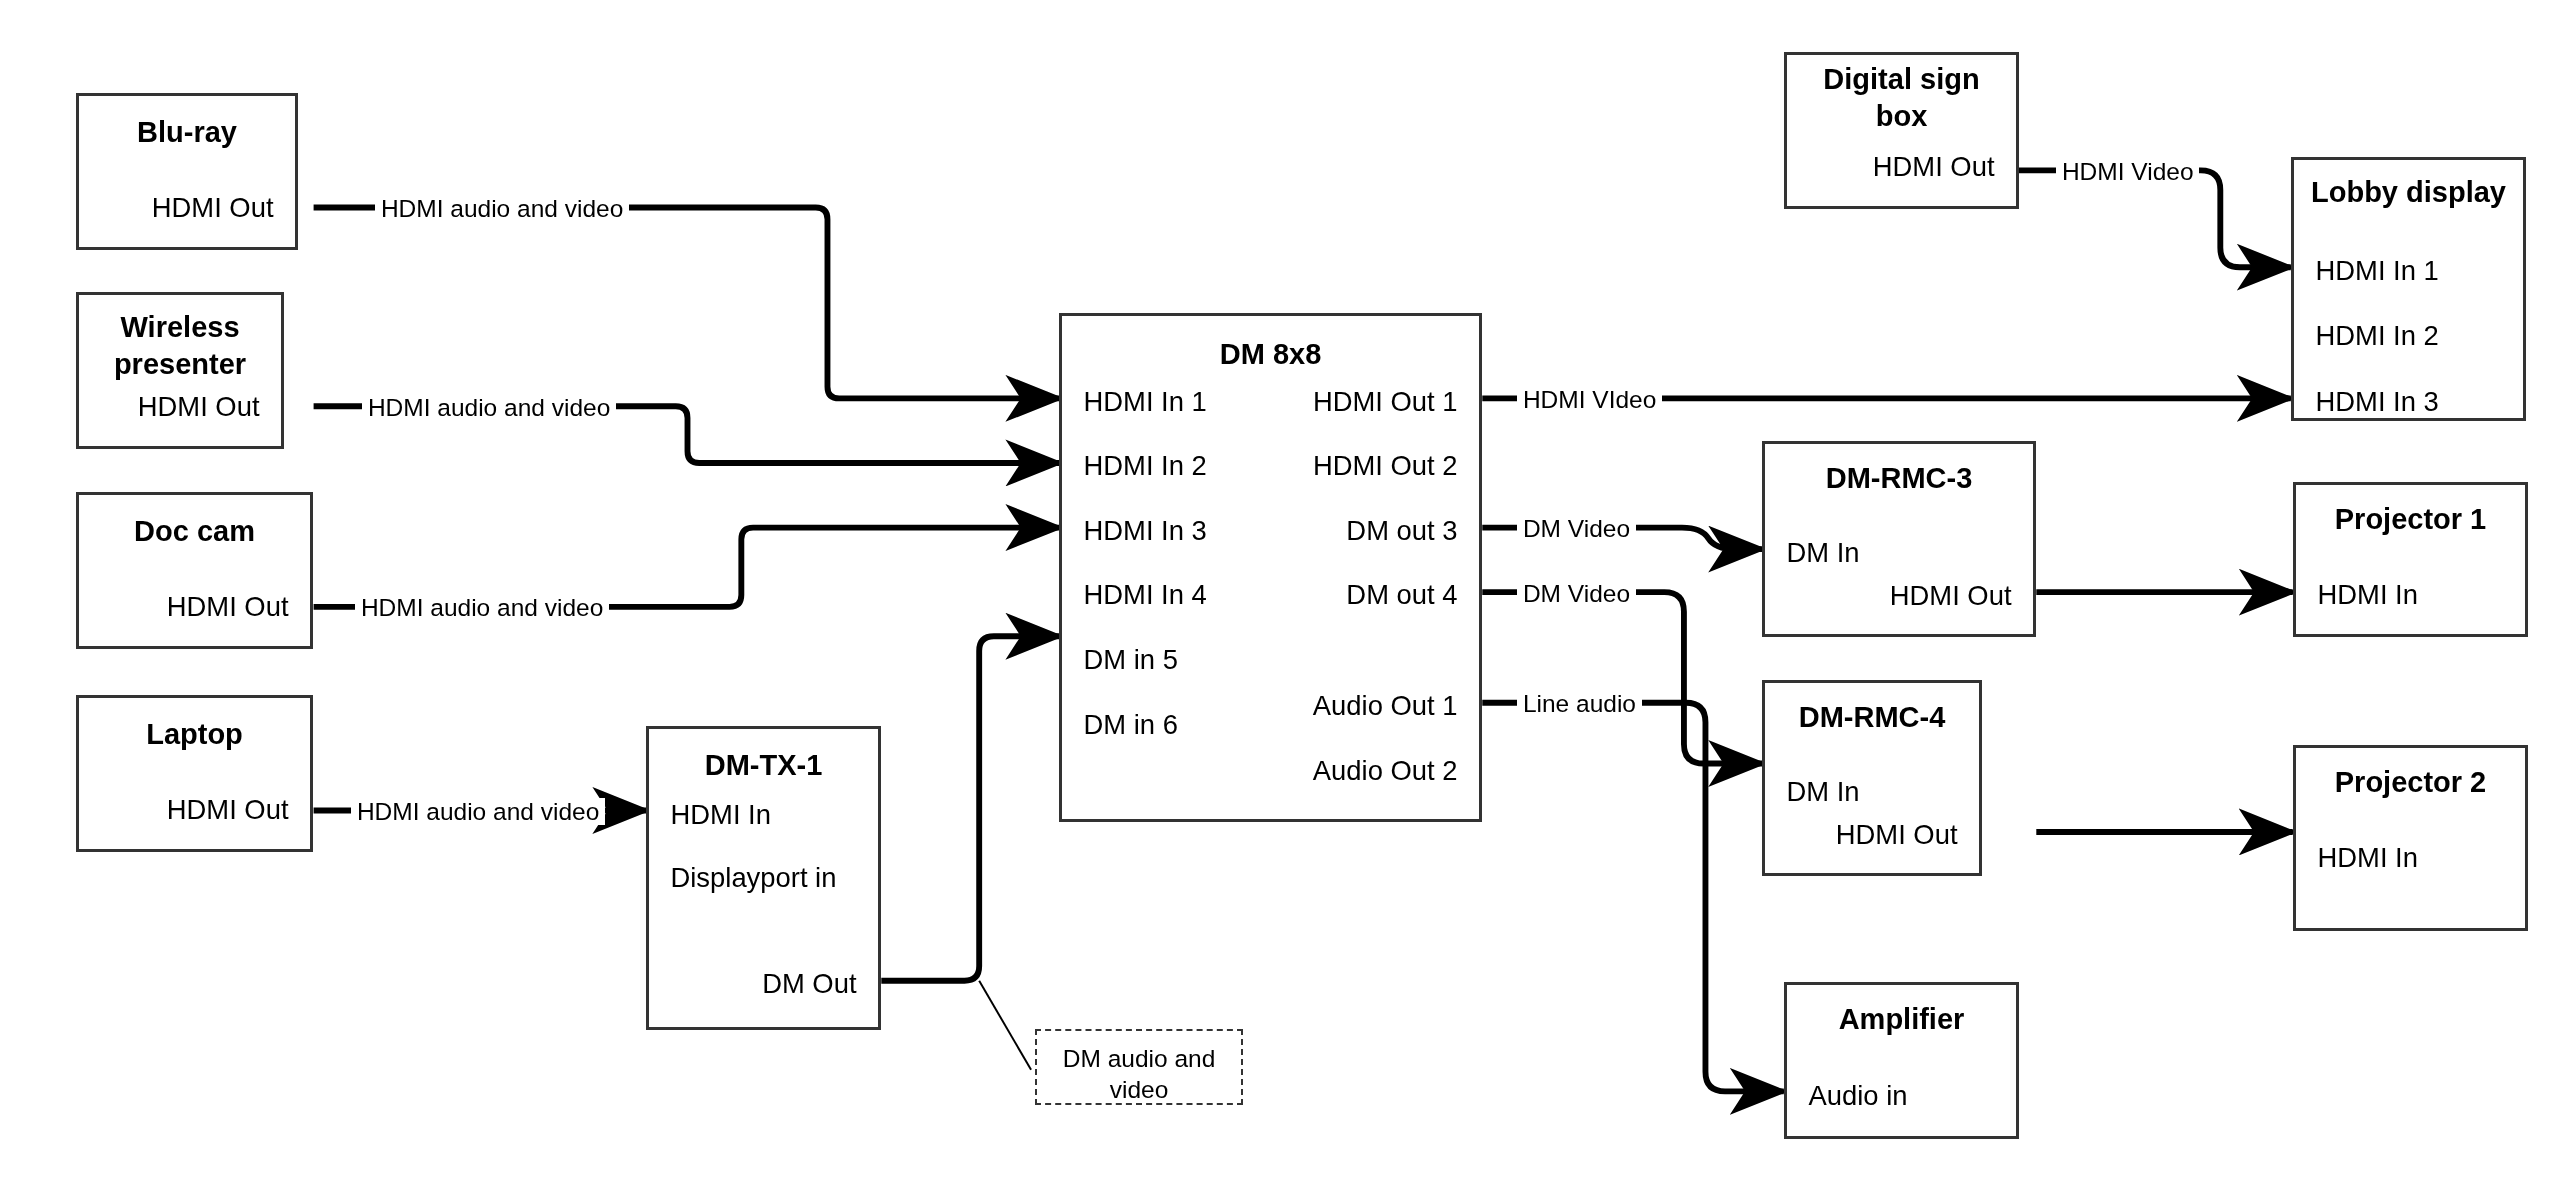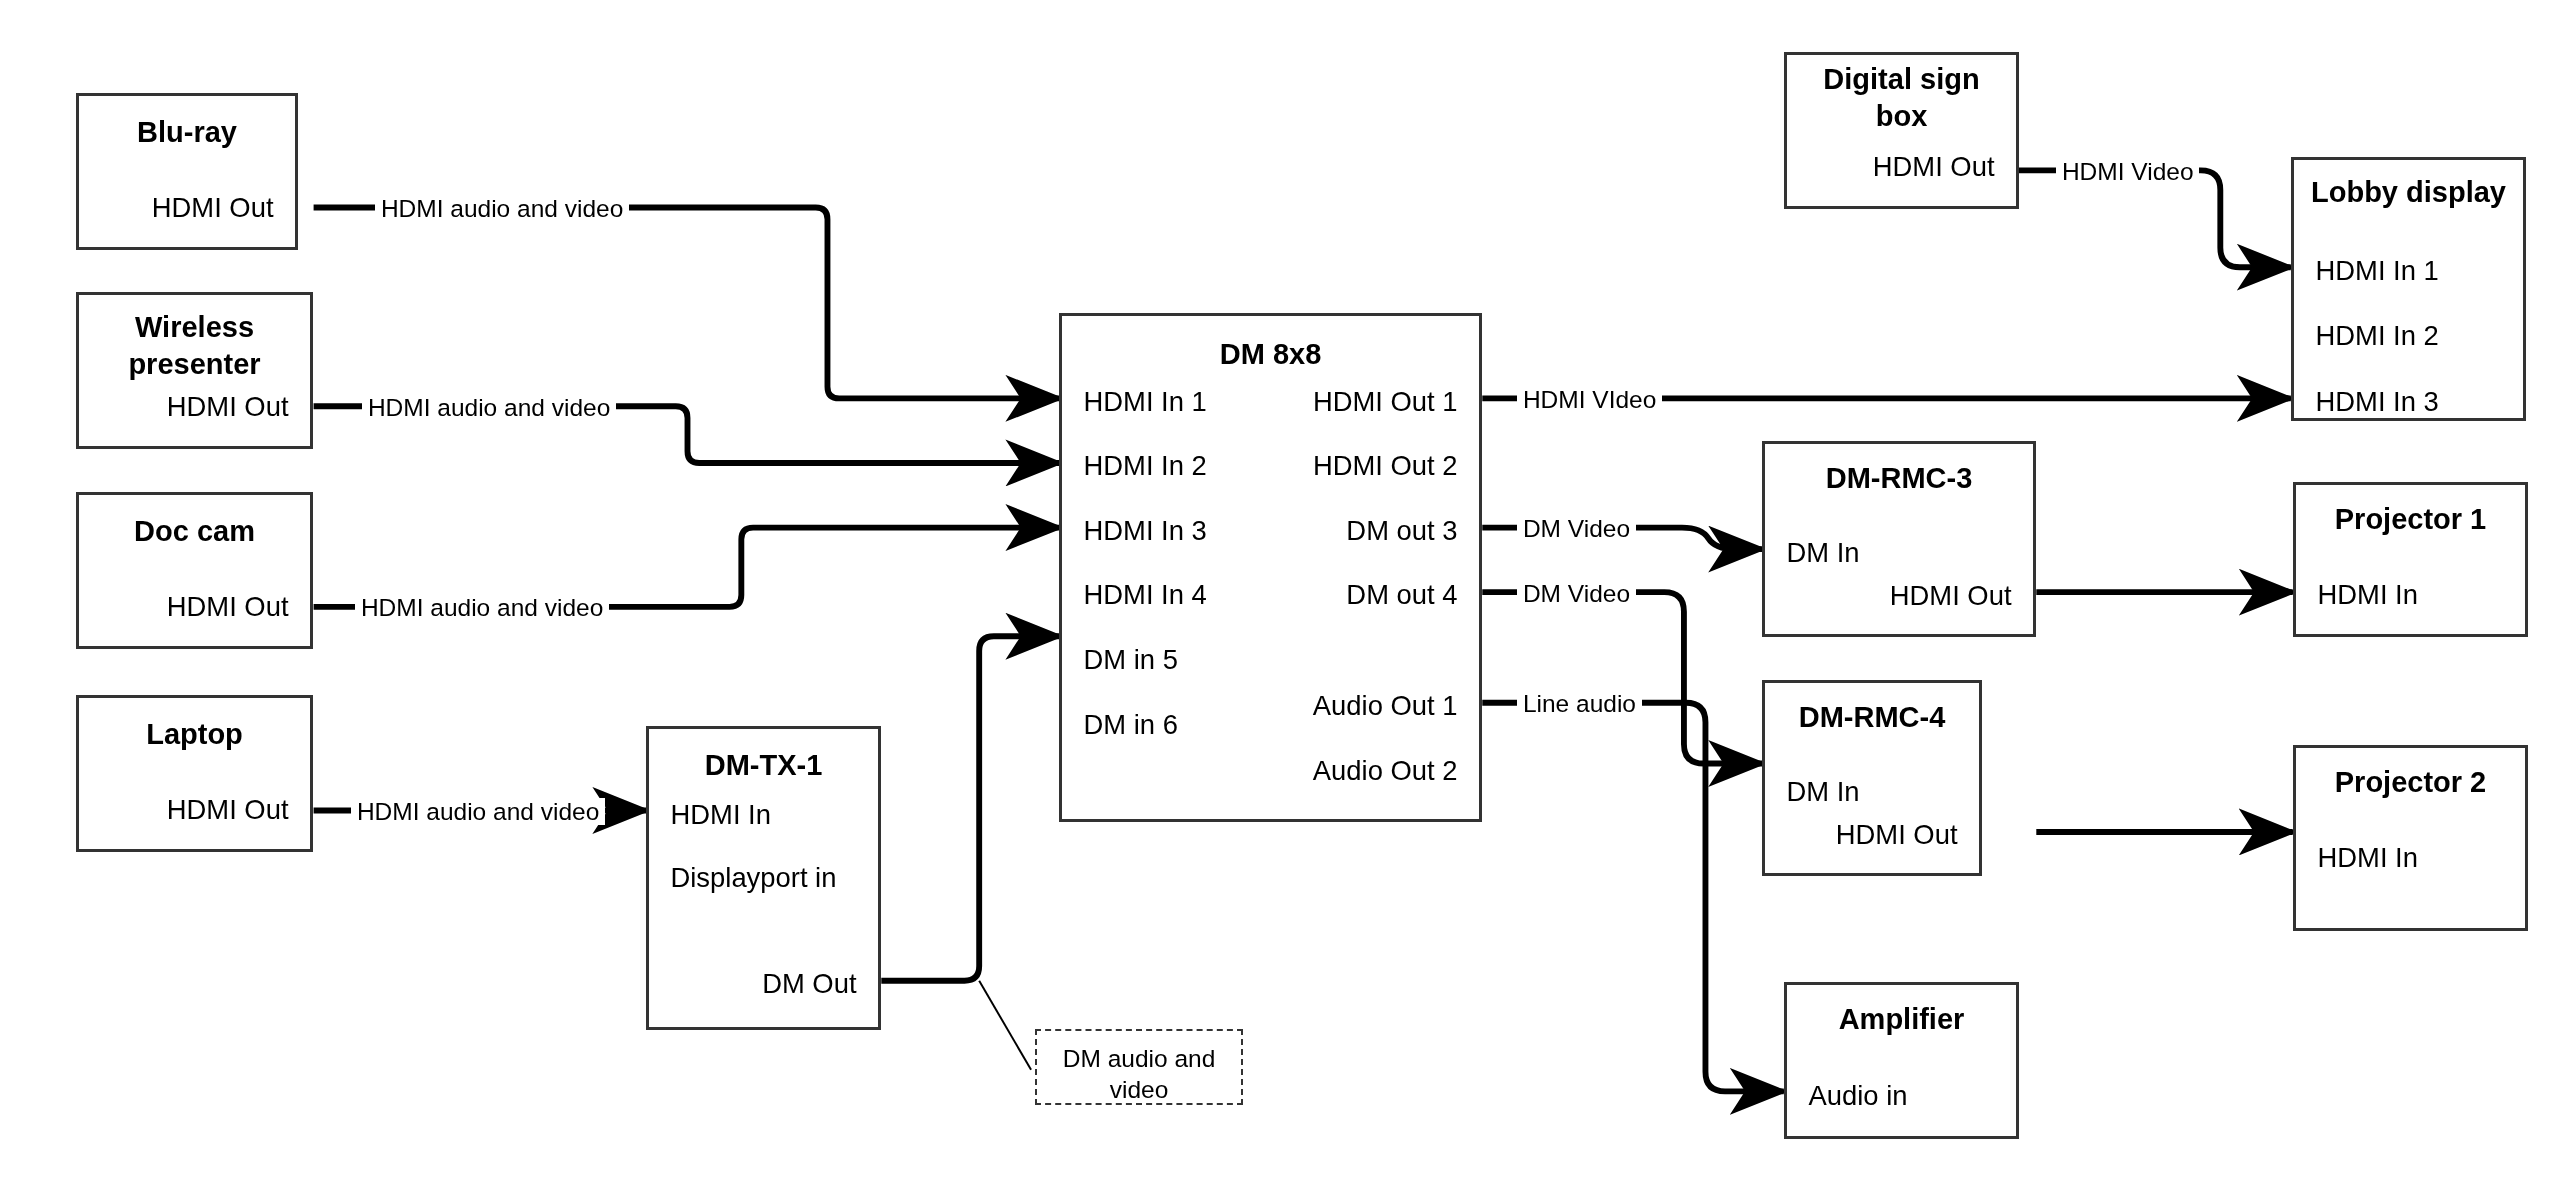--- a/index.html
+++ b/index.html
@@ -127,21 +127,21 @@
 
   <div class="wirelabel" style="left:1517px; top:580px;">DM Video</div>
 
   <div class="wirelabel" style="left:1517px; top:690px;">Line audio</div>
 
   <div class="node" style="left:76px; top:93px; width:222px; height:157px;">
     <div class="node-title" style="top:17.6px;">Blu-ray</div>
     <div class="port right" style="top:95px;">HDMI Out</div>
   </div>
 
-  <div class="node" style="left:76px; top:292px; width:237px; height:157px;">
+  <div class="node" style="left:76px; top:292px; width:208px; height:157px;">
     <div class="node-title" style="top:13.7px;">Wireless presenter</div>
     <div class="port right" style="top:95px;">HDMI Out</div>
   </div>
 
   <div class="node" style="left:76px; top:492px; width:237px; height:157px;">
     <div class="node-title" style="top:17.6px;">Doc cam</div>
     <div class="port right" style="top:95px;">HDMI Out</div>
   </div>
 
   <div class="node" style="left:76px; top:695px; width:237px; height:157px;">

